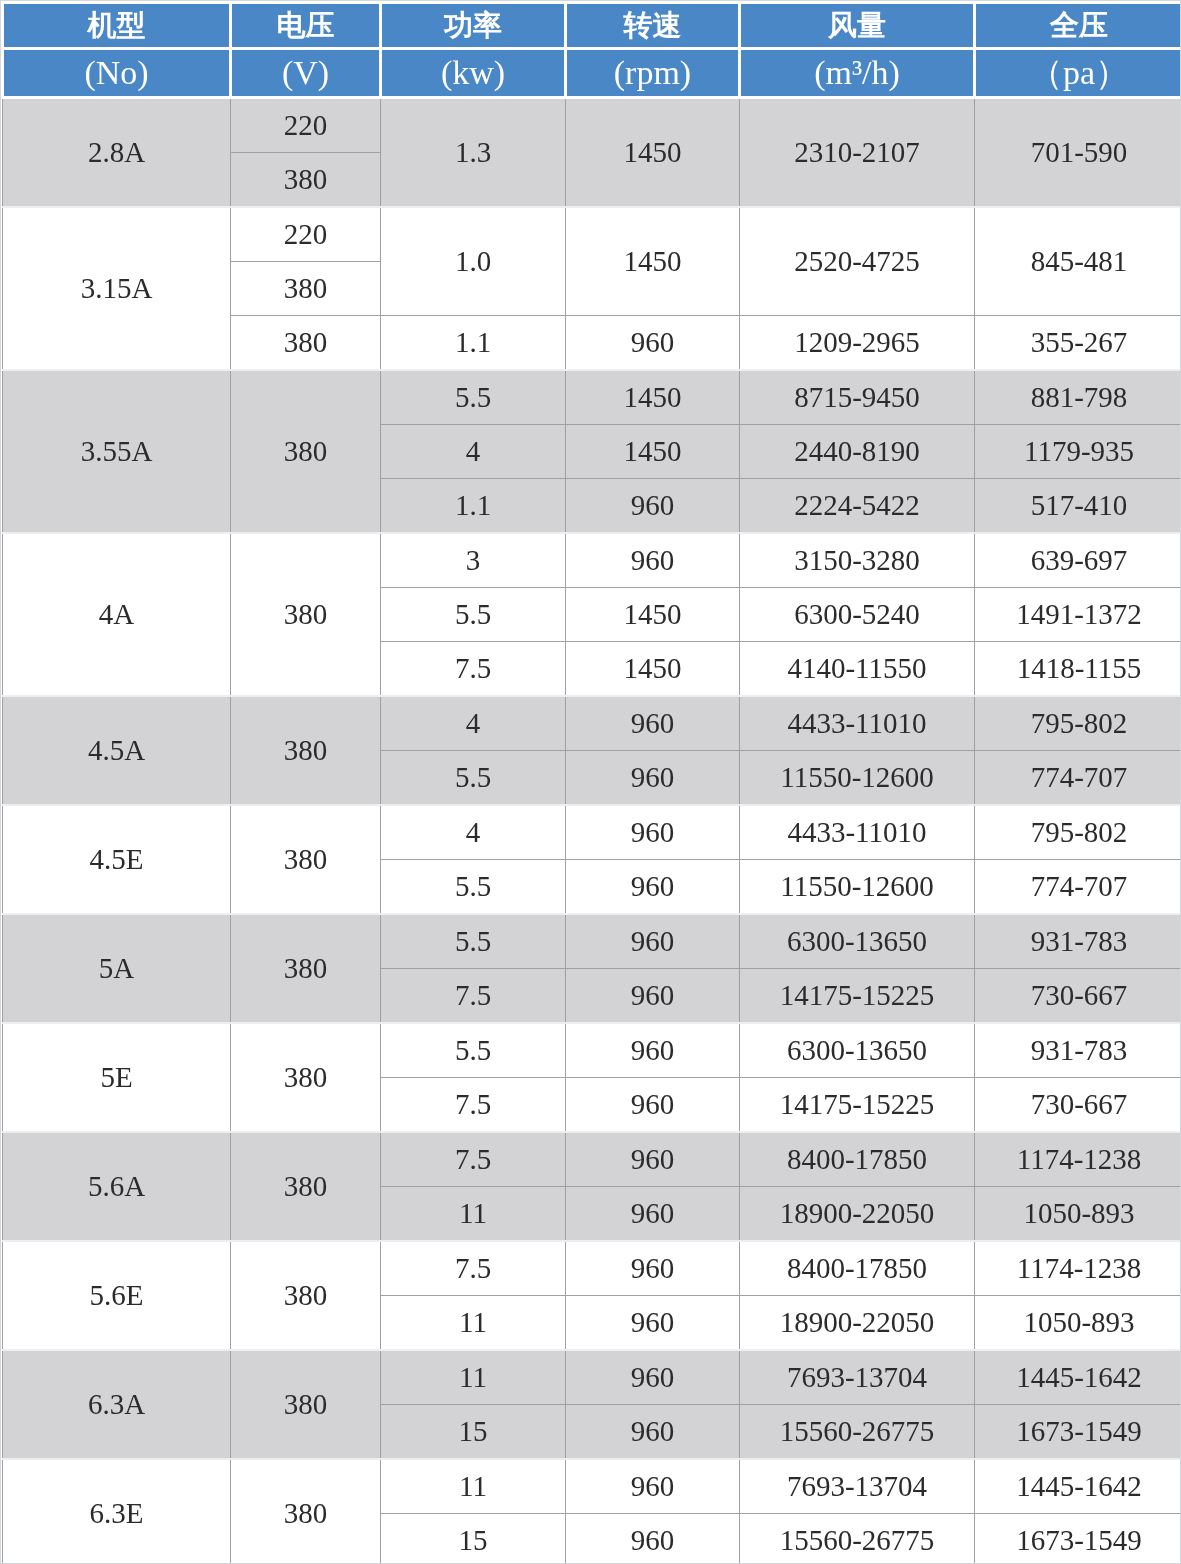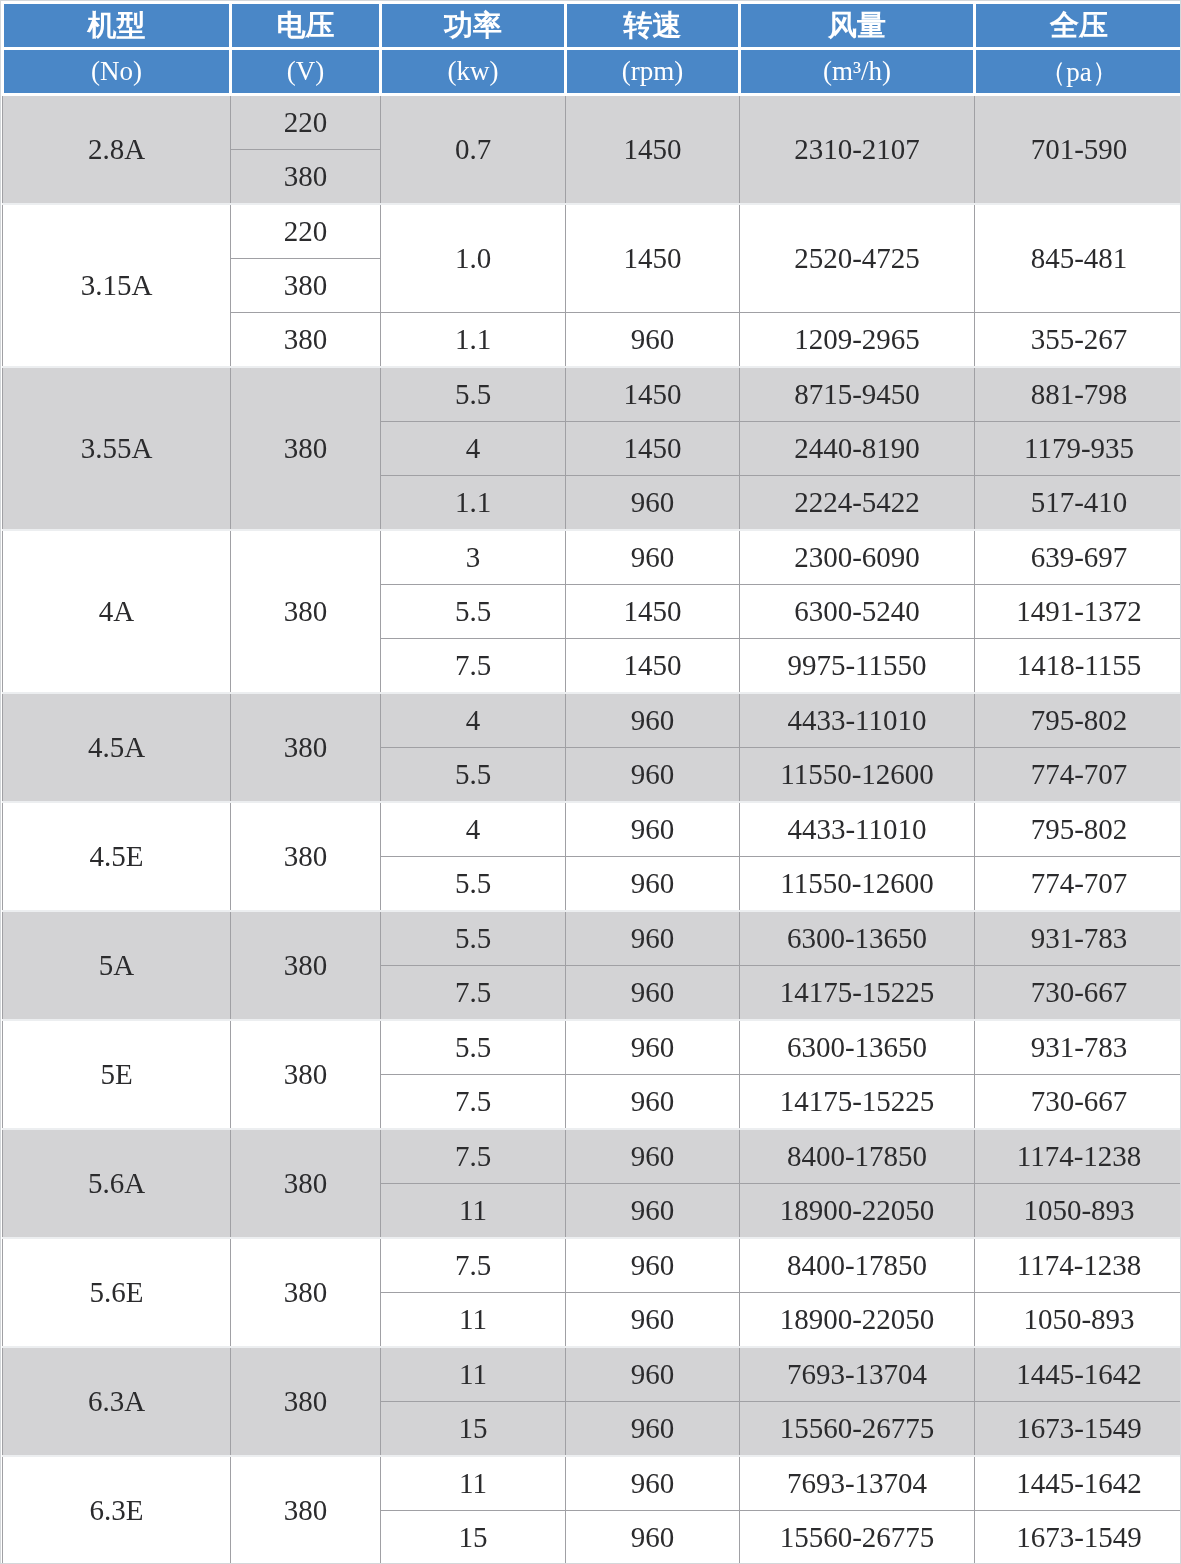--- a/index.html
+++ b/index.html
@@ -31,21 +31,21 @@
     font-weight: normal;
   }
   tr.hdr-title th {
     font-family: "Liberation Sans", sans-serif;
     font-weight: 700;
     font-size: 29px;
     height: 43px;
   }
   tr.hdr-unit th {
     font-family: "Liberation Serif", serif;
-    font-size: 27px;
+    font-size: 34px;
     height: 43px;
   }
   
   td {
     border: 1px solid var(--border-color, #a0a0a4);
     text-align: center;
     vertical-align: middle;
     padding: 0;
     height: 53px;
     font-family: "Liberation Serif", serif;
@@ -84,21 +84,21 @@
         <th>(kw)</th>
         <th>(rpm)</th>
         <th>(m³/h)</th>
         <th>（pa）</th>
       </tr>
     </thead>
     <tbody>
         <tr class="shade-gray group-start">
           <td rowspan="2">2.8A</td>
           <td rowspan="1">220</td>
-          <td rowspan="2">0.7</td>
+          <td rowspan="2">1.3</td>
           <td rowspan="2">1450</td>
           <td rowspan="2">2310-2107</td>
           <td rowspan="2">701-590</td>
         </tr>
         <tr class="shade-gray">
           <td rowspan="1">380</td>
         </tr>
         <tr class="shade-white group-start">
           <td rowspan="3">3.15A</td>
           <td rowspan="1">220</td>
@@ -135,33 +135,33 @@
           <td rowspan="1">1.1</td>
           <td rowspan="1">960</td>
           <td rowspan="1">2224-5422</td>
           <td rowspan="1">517-410</td>
         </tr>
         <tr class="shade-white group-start">
           <td rowspan="3">4A</td>
           <td rowspan="3">380</td>
           <td rowspan="1">3</td>
           <td rowspan="1">960</td>
-          <td rowspan="1">2300-6090</td>
+          <td rowspan="1">3150-3280</td>
           <td rowspan="1">639-697</td>
         </tr>
         <tr class="shade-white">
           <td rowspan="1">5.5</td>
           <td rowspan="1">1450</td>
           <td rowspan="1">6300-5240</td>
           <td rowspan="1">1491-1372</td>
         </tr>
         <tr class="shade-white">
           <td rowspan="1">7.5</td>
           <td rowspan="1">1450</td>
-          <td rowspan="1">9975-11550</td>
+          <td rowspan="1">4140-11550</td>
           <td rowspan="1">1418-1155</td>
         </tr>
         <tr class="shade-gray group-start">
           <td rowspan="2">4.5A</td>
           <td rowspan="2">380</td>
           <td rowspan="1">4</td>
           <td rowspan="1">960</td>
           <td rowspan="1">4433-11010</td>
           <td rowspan="1">795-802</td>
         </tr>

